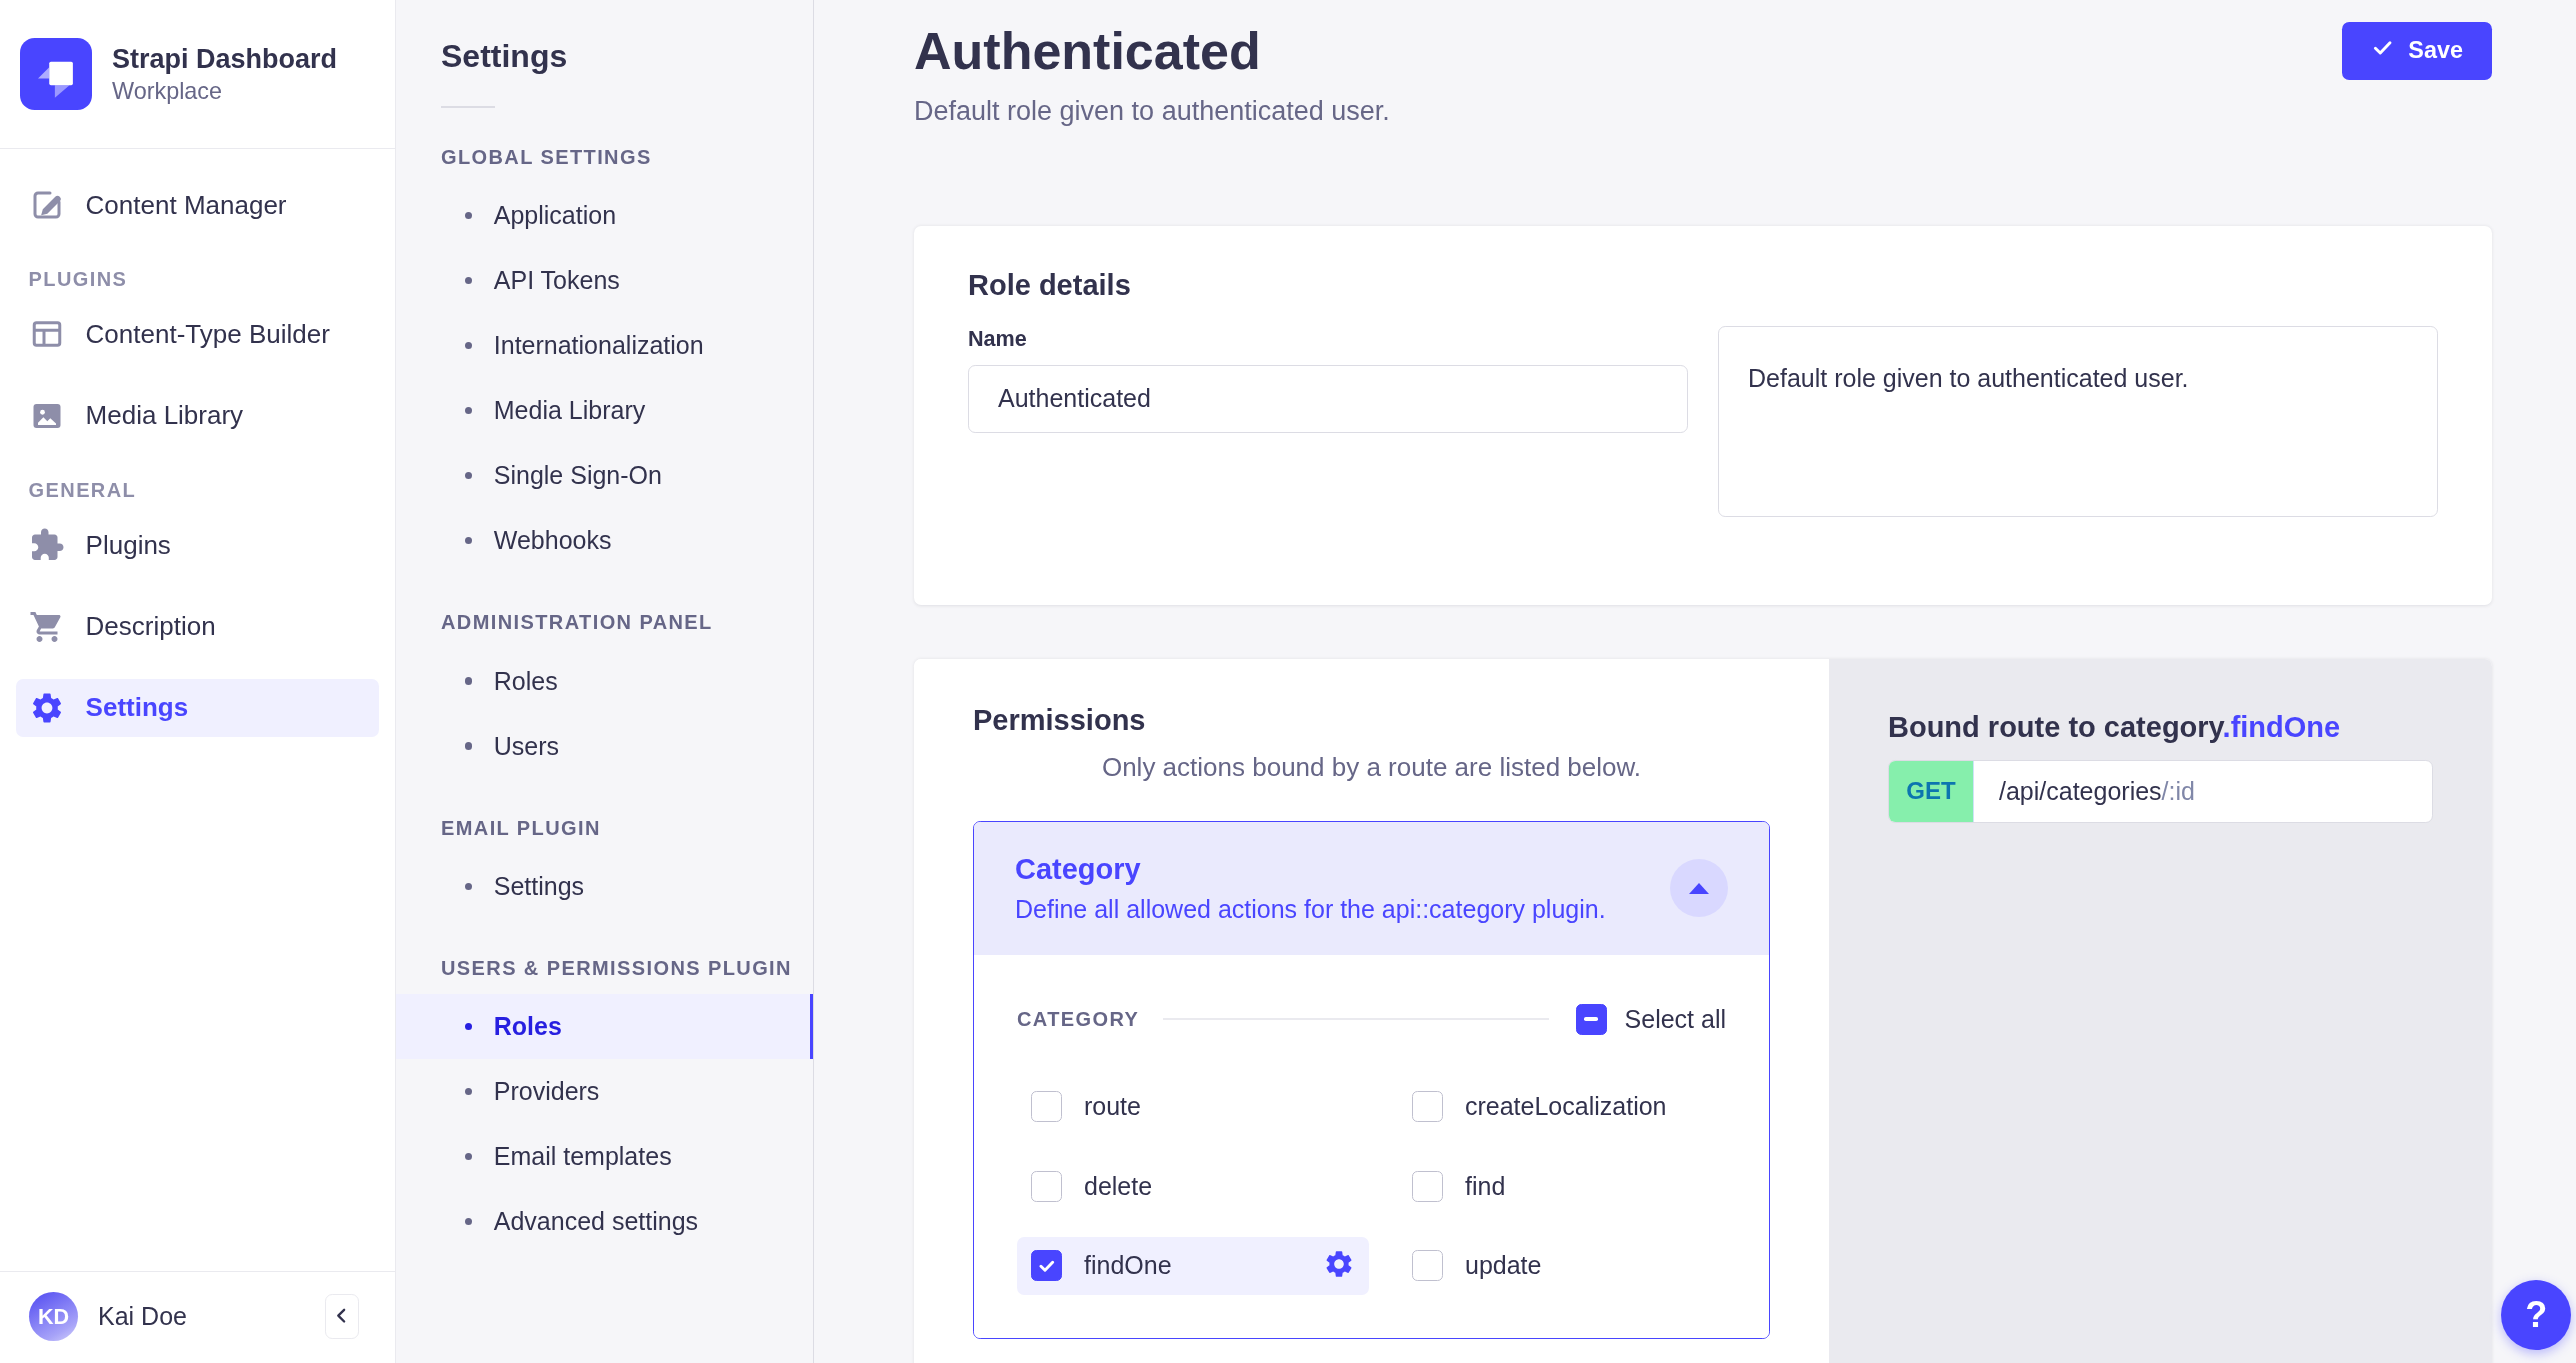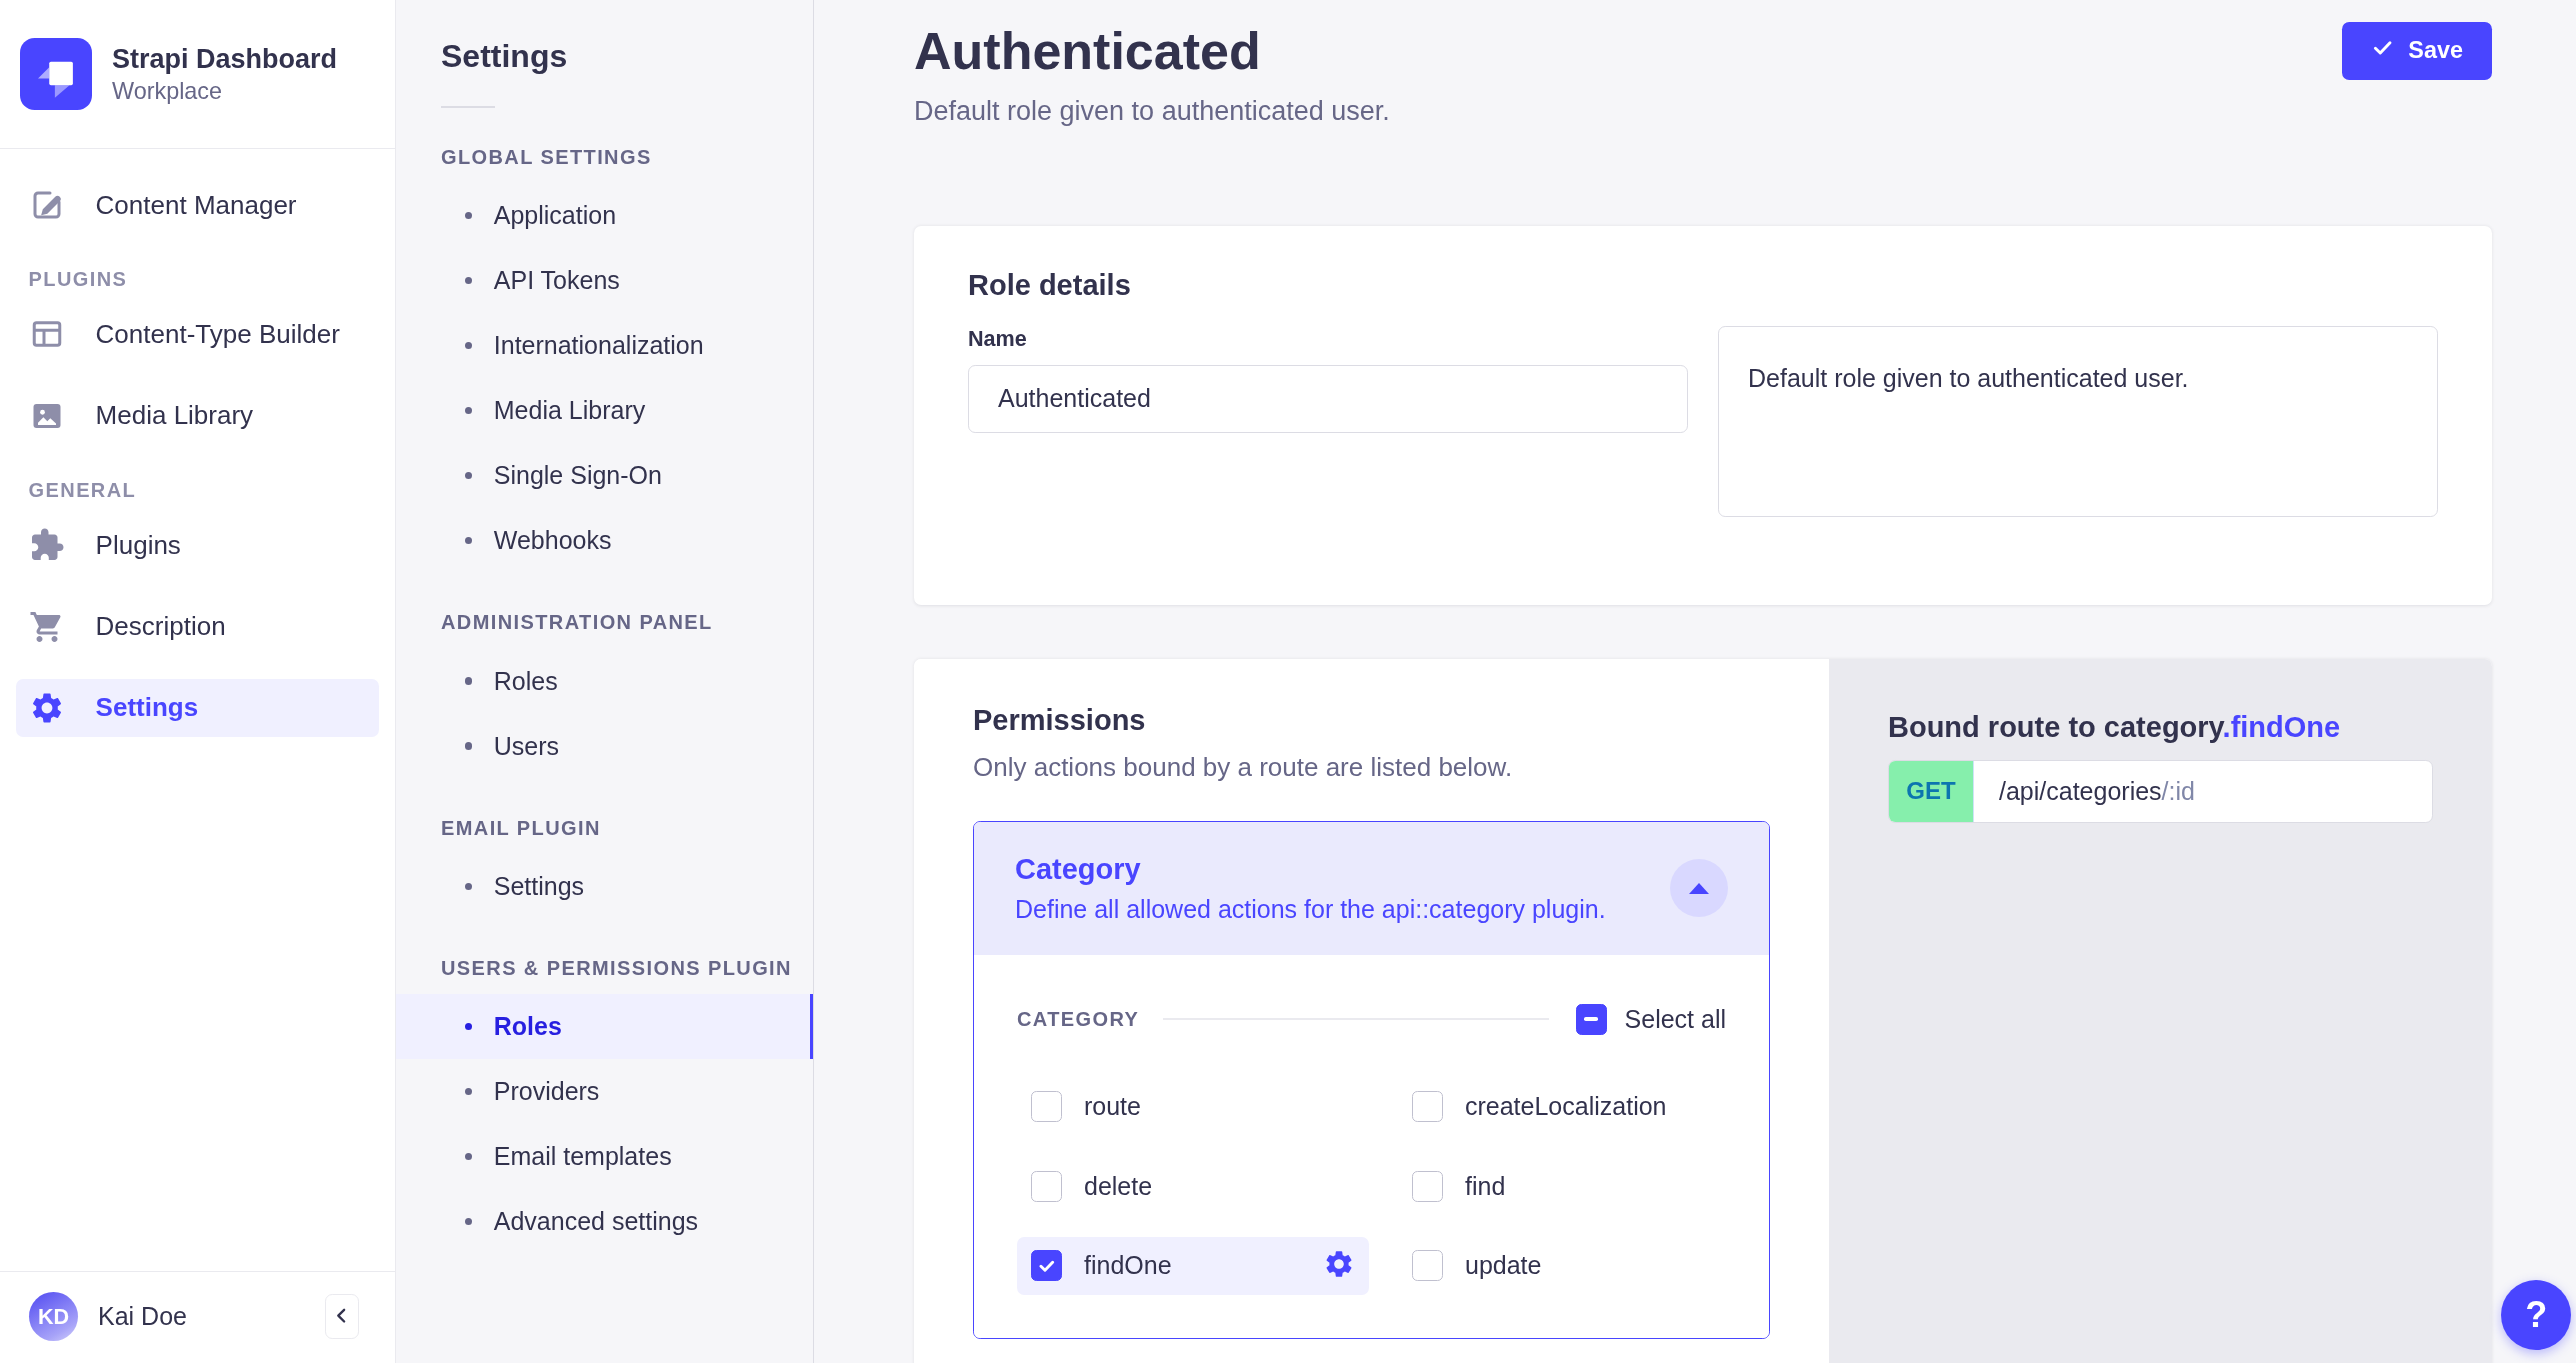--- a/index.html
+++ b/index.html
@@ -14,21 +14,21 @@
     width:396px; flex:none; background:#ffffff;
     border-right:0.9px solid #eaeaef;
     display:flex; flex-direction:column; position:relative;
   }
   .brand { display:flex; align-items:center; gap:20px; padding:38px 20px; border-bottom:0.9px solid #eaeaef; }
   .brand-logo { width:72px; height:72px; flex:none; }
   .brand-title { font-size:27px; font-weight:bold; color:#32324d; line-height:34px; }
   .brand-sub { font-size:23.4px; color:#666687; line-height:29px; margin-top:1.8px; }
   .nav-menu { padding:27px 16px 0; }
   .nav-item {
-    display:flex; align-items:center; gap:31px;
+    display:flex; align-items:center; gap:21px;
     height:58px; padding:0 12.6px; margin-bottom:23.4px;
     border-radius:7.2px; font-size:26px; color:#32324d; cursor:pointer;
   }
   .nav-item .nav-ico { width:36px; height:36px; flex:none; display:flex; align-items:center; justify-content:center; }
   .nav-item.active { background:#f0f0ff; color:#4945ff; font-weight:bold; }
   .nav-section {
     font-size:20px; font-weight:bold; letter-spacing:1.4px;
     color:#8e8ea9; margin:34px 0 14.4px 12.6px;
   }
   .sidebar-footer {
@@ -94,21 +94,21 @@
   }
   .text-area {
     width:100%; height:191px; border:0.9px solid #dcdce4; border-radius:7.2px;
     padding:34px 29px; font-family:inherit; font-size:25px; color:#32324d;
     background:#ffffff; resize:none; line-height:34px;
   }
   
   .perm-card { margin-top:54px; display:flex; align-items:stretch; height:773px; }
   .perm-left { width:915px; flex:none; background:#ffffff; border-radius:7.2px 0 0 7.2px; padding:45px 59px; }
   .perm-right { flex:1; background:#eaeaef; border-radius:0 7.2px 7.2px 0; padding:50px 59px; }
-  .perm-subtitle { font-size:26px; color:#666687; margin-top:14.4px; }
+  .perm-subtitle { font-size:26px; color:#666687; margin-top:14.4px;text-align:center; }
   .accordion { margin-top:38px; border:1.8px solid #4945ff; border-radius:7.2px; overflow:hidden; }
   .accordion-header {
     background:#eaeafd; padding:31px 41px;
     display:flex; align-items:center; justify-content:space-between;
   }
   .accordion-title { font-size:29px; font-weight:bold; color:#4945ff; }
   .accordion-desc { font-size:25px; color:#4945ff; margin-top:9px; }
   .accordion-toggle {
     width:58px; height:58px; border-radius:50%; border:none; background:#d9d8ff;
     display:flex; align-items:center; justify-content:center; cursor:pointer; flex:none;

